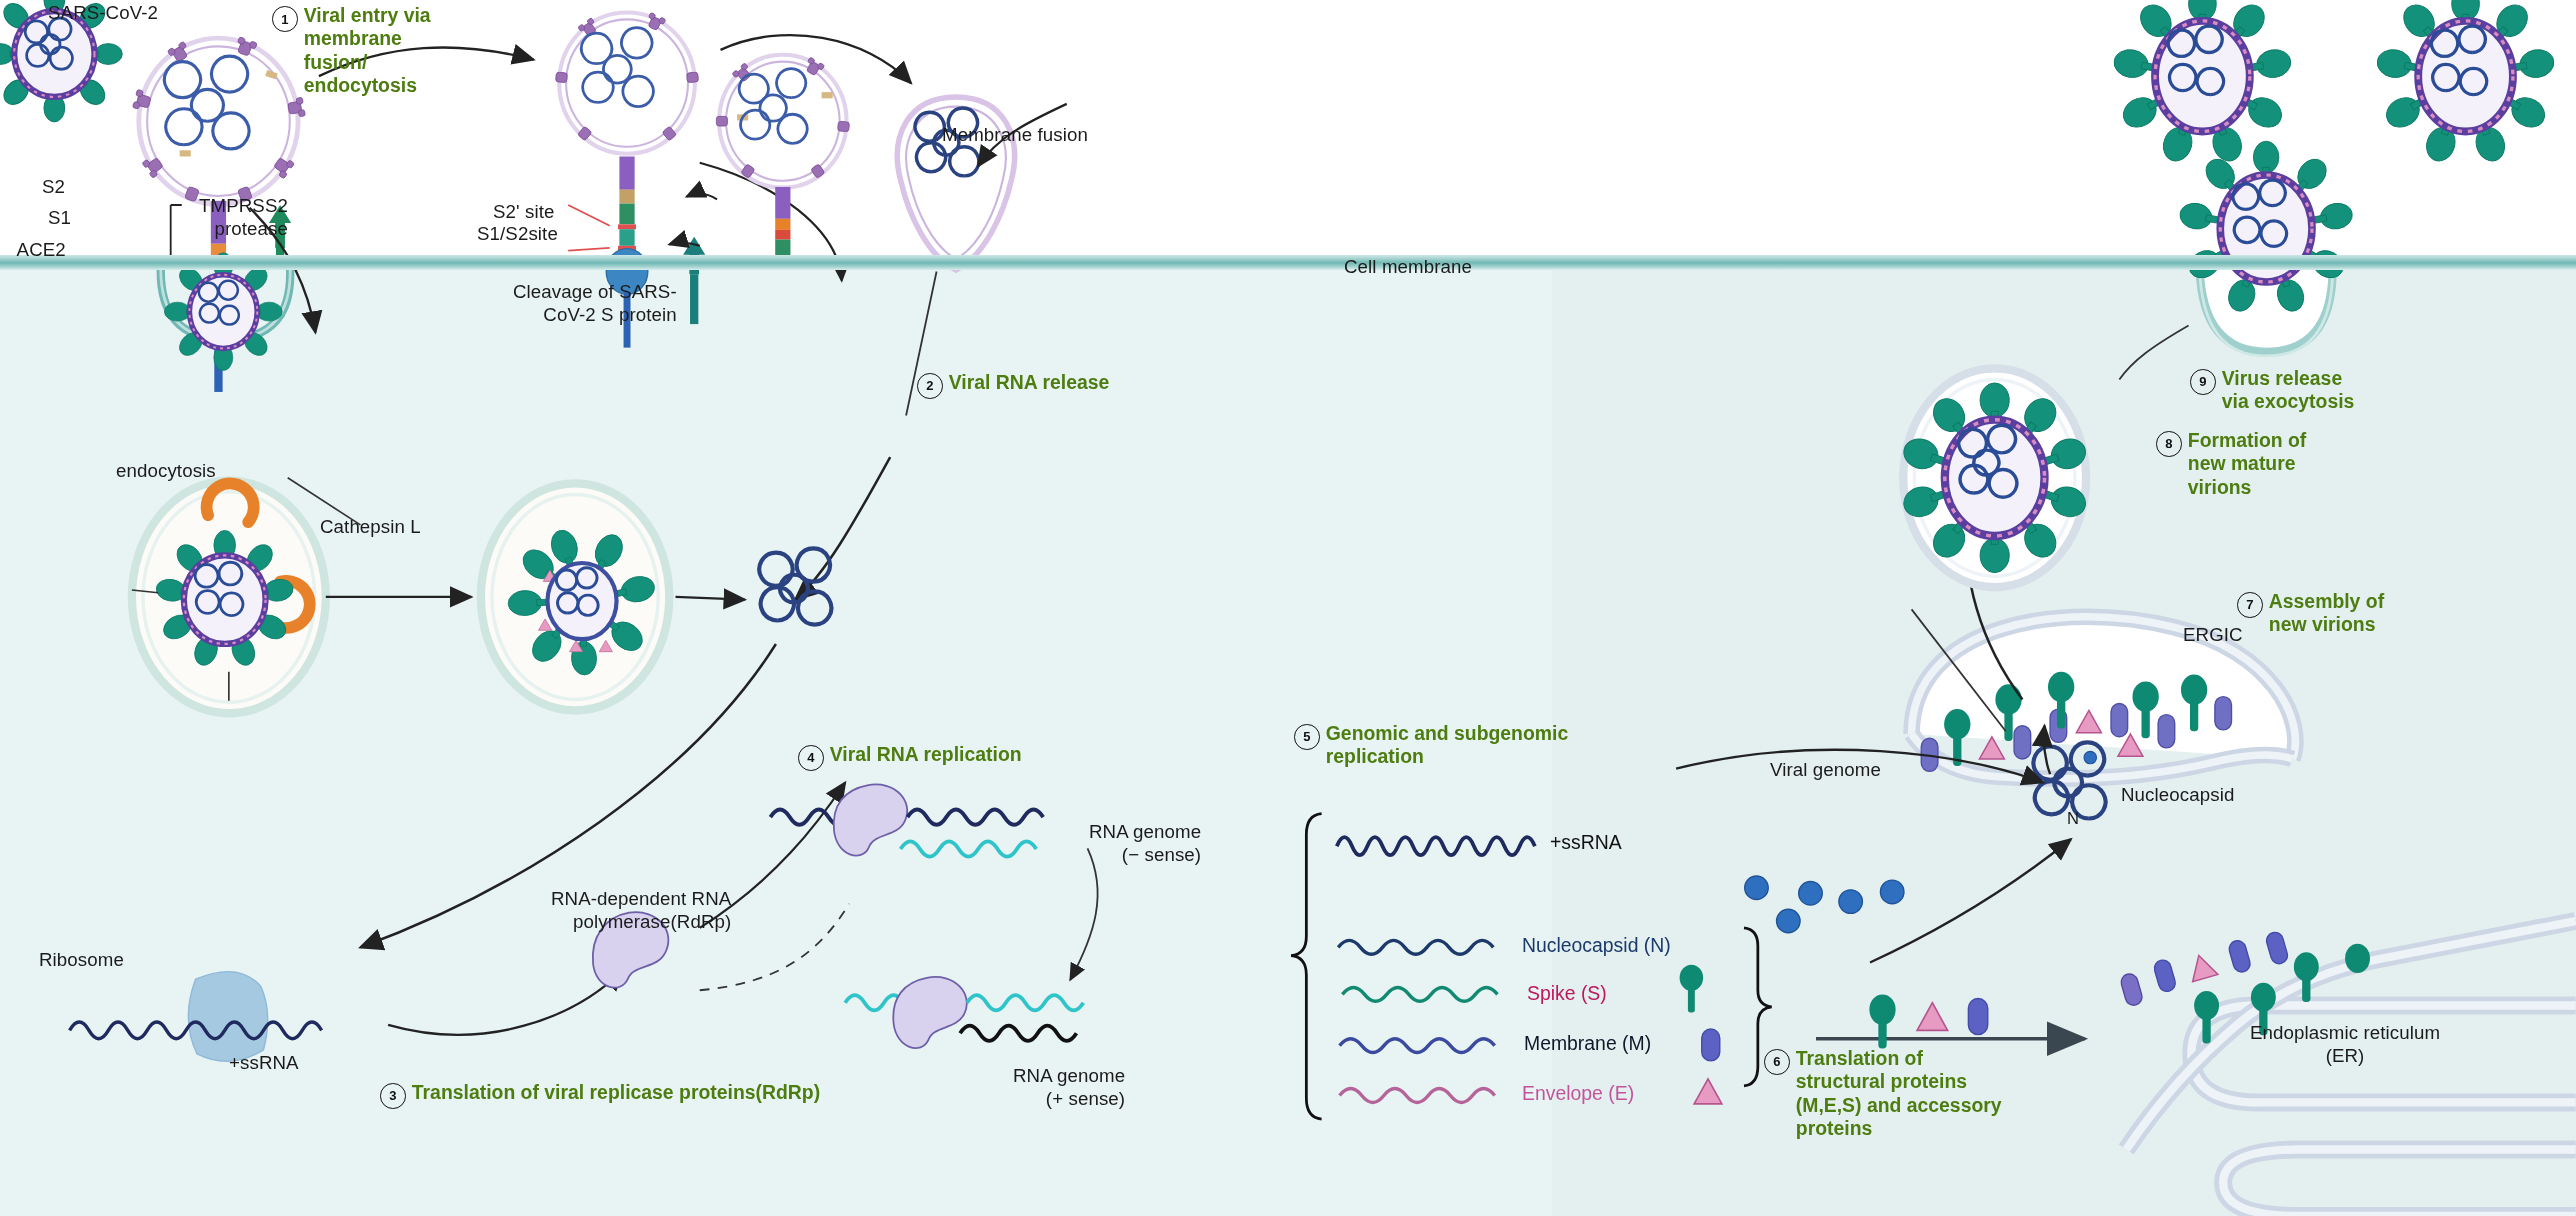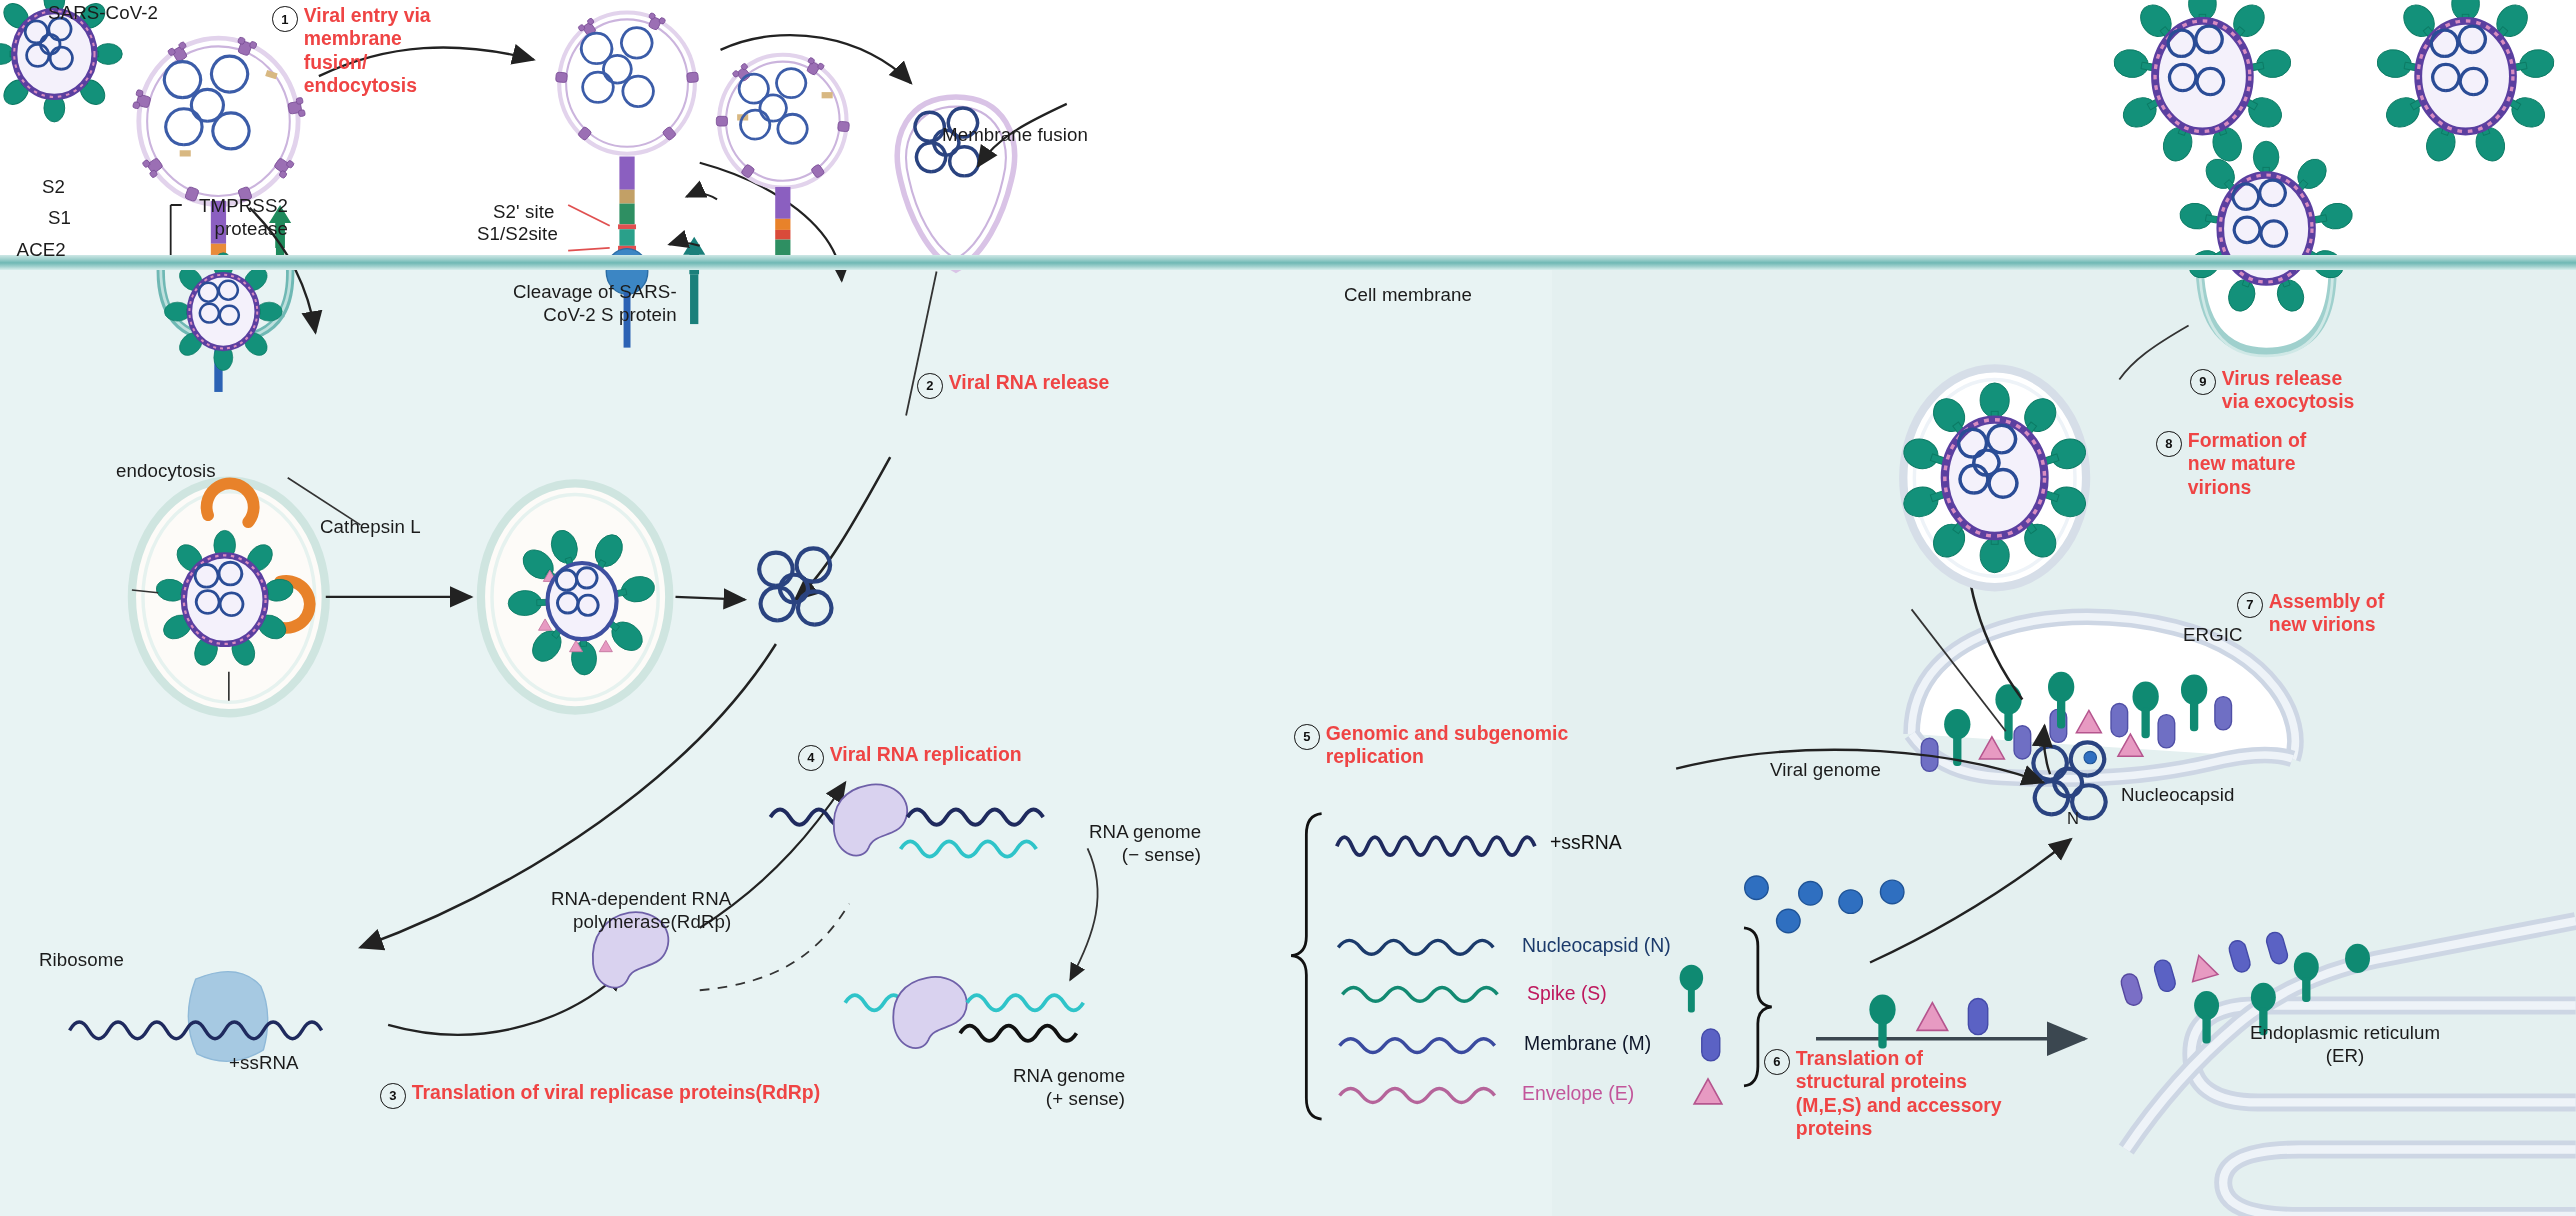--- a/index.html
+++ b/index.html
@@ -14,21 +14,21 @@
 
   
   .lbl{position:absolute;color:#1b1b1b;font-size:18.7px;line-height:1.24;white-space:pre;letter-spacing:0.1px;text-align:right;}
   .lbl.small{font-size:16.6px;}
 
   
   .step{position:absolute;display:flex;align-items:flex-start;gap:6.2px;}
   .step .num{flex:0 0 auto;width:23.6px;height:23.6px;border:1.7px solid #111;border-radius:50%;
              display:flex;align-items:center;justify-content:center;font-size:13px;font-weight:bold;
              color:#111;background:transparent;margin-top:2.1px;}
-  .step .txt{font-size:19.4px;font-weight:bold;color:#ef4444;line-height:1.2;white-space:pre;}
+  .step .txt{font-size:19.4px;font-weight:bold;color:#4d7c0f;line-height:1.2;white-space:pre;}
 
   svg.ov{position:absolute;left:0;top:0;width:2576px;height:1216px;pointer-events:none;overflow:visible;}
 
   
   .legrow{position:absolute;display:flex;align-items:center;gap:9.7px;}
   .legrow .nm{font-size:19.4px;white-space:pre;}
 </style>
 </head>
 <body>
 
@@ -901,21 +901,21 @@
   <div class="lbl" style="left:16.6px;top:238px;">ACE2</div>
   <div class="lbl" style="left:199px;top:194px;">TMPRSS2
 protease</div>
 
   <div class="lbl" style="left:493px;top:187px;margin-top:13px;">S2' site</div>
   <div class="lbl" style="left:477px;top:222px;">S1/S2site</div>
   <div class="lbl" style="left:513px;top:280px;">Cleavage of SARS-
 CoV-2 S protein</div>
 
   <div class="lbl" style="left:942px;top:123px;">Membrane fusion</div>
-  <div class="lbl" style="left:1344px;top:255px;margin-top:28px;">Cell membrane</div>
+  <div class="lbl" style="left:1344px;top:255px;">Cell membrane</div>
 
   <div class="lbl" style="left:116px;top:459px;">endocytosis</div>
   <div class="lbl" style="left:320px;top:515px;">Cathepsin L</div>
 
   <div class="lbl" style="left:39px;top:948px;">Ribosome</div>
   <div class="lbl" style="left:229px;top:1051px;">+ssRNA</div>
 
   <div class="lbl" style="left:551px;top:887px;">RNA-dependent RNA
 polymerase(RdRp)</div>
   <div class="lbl" style="left:1089px;top:820px;">RNA genome

